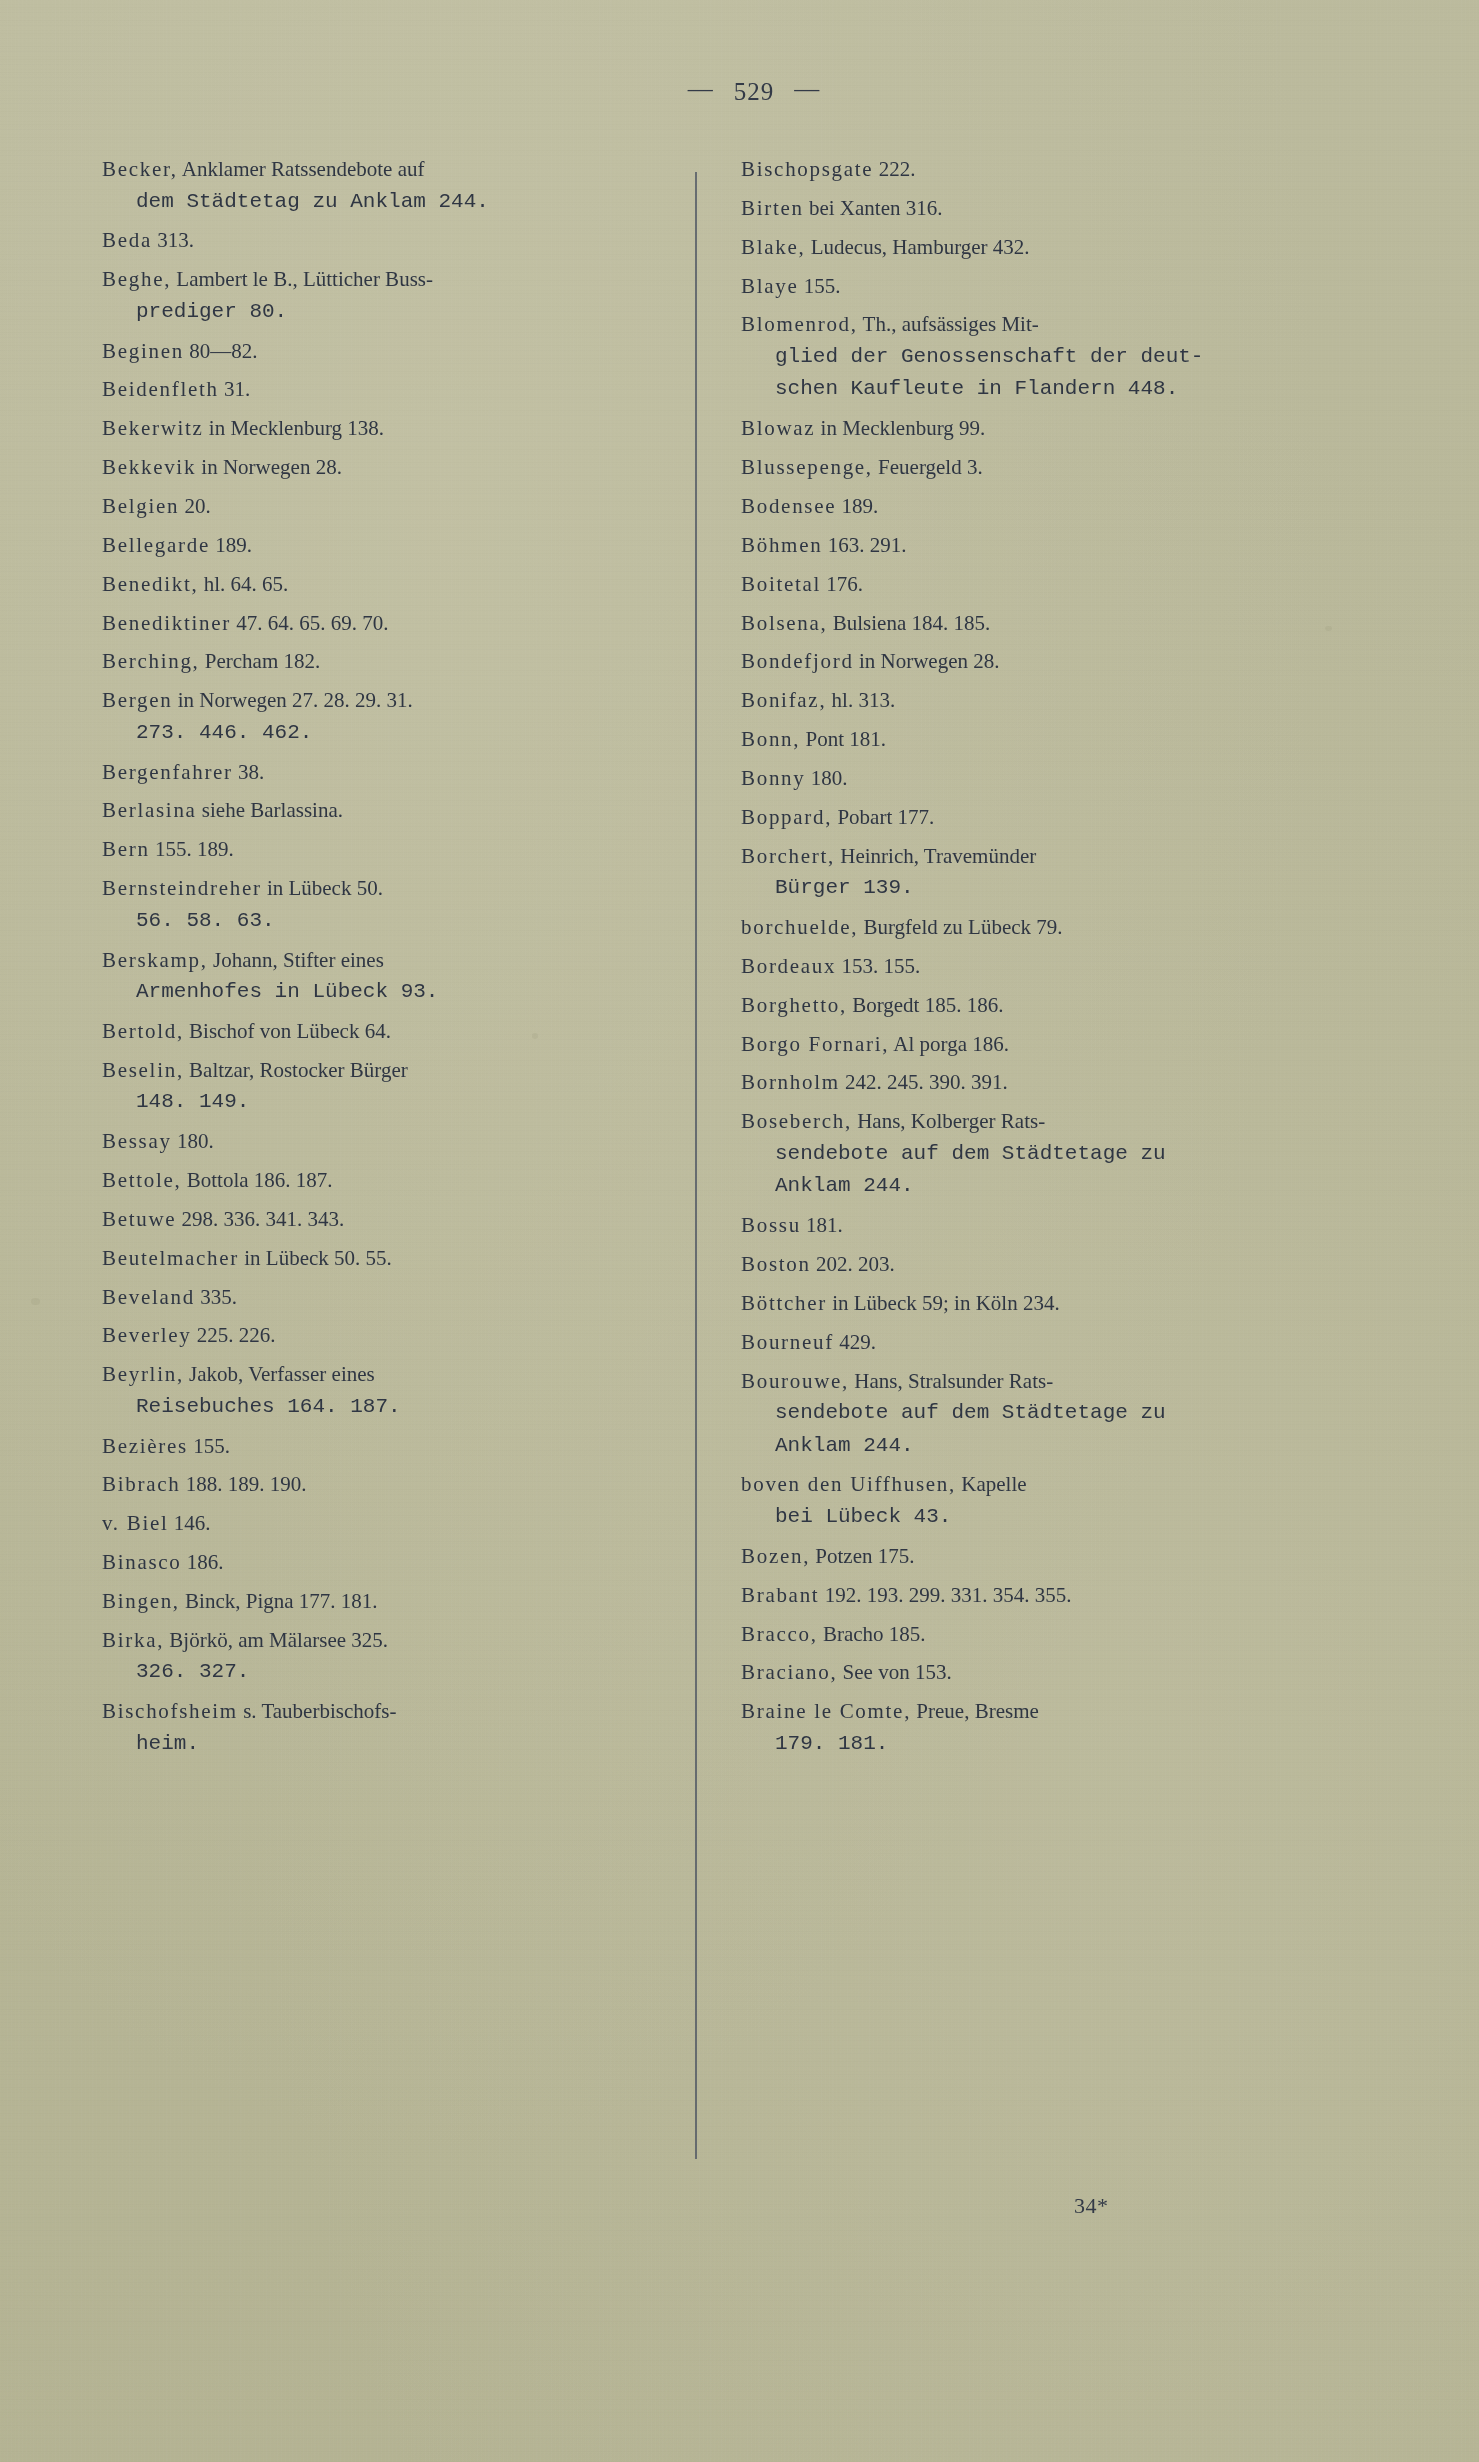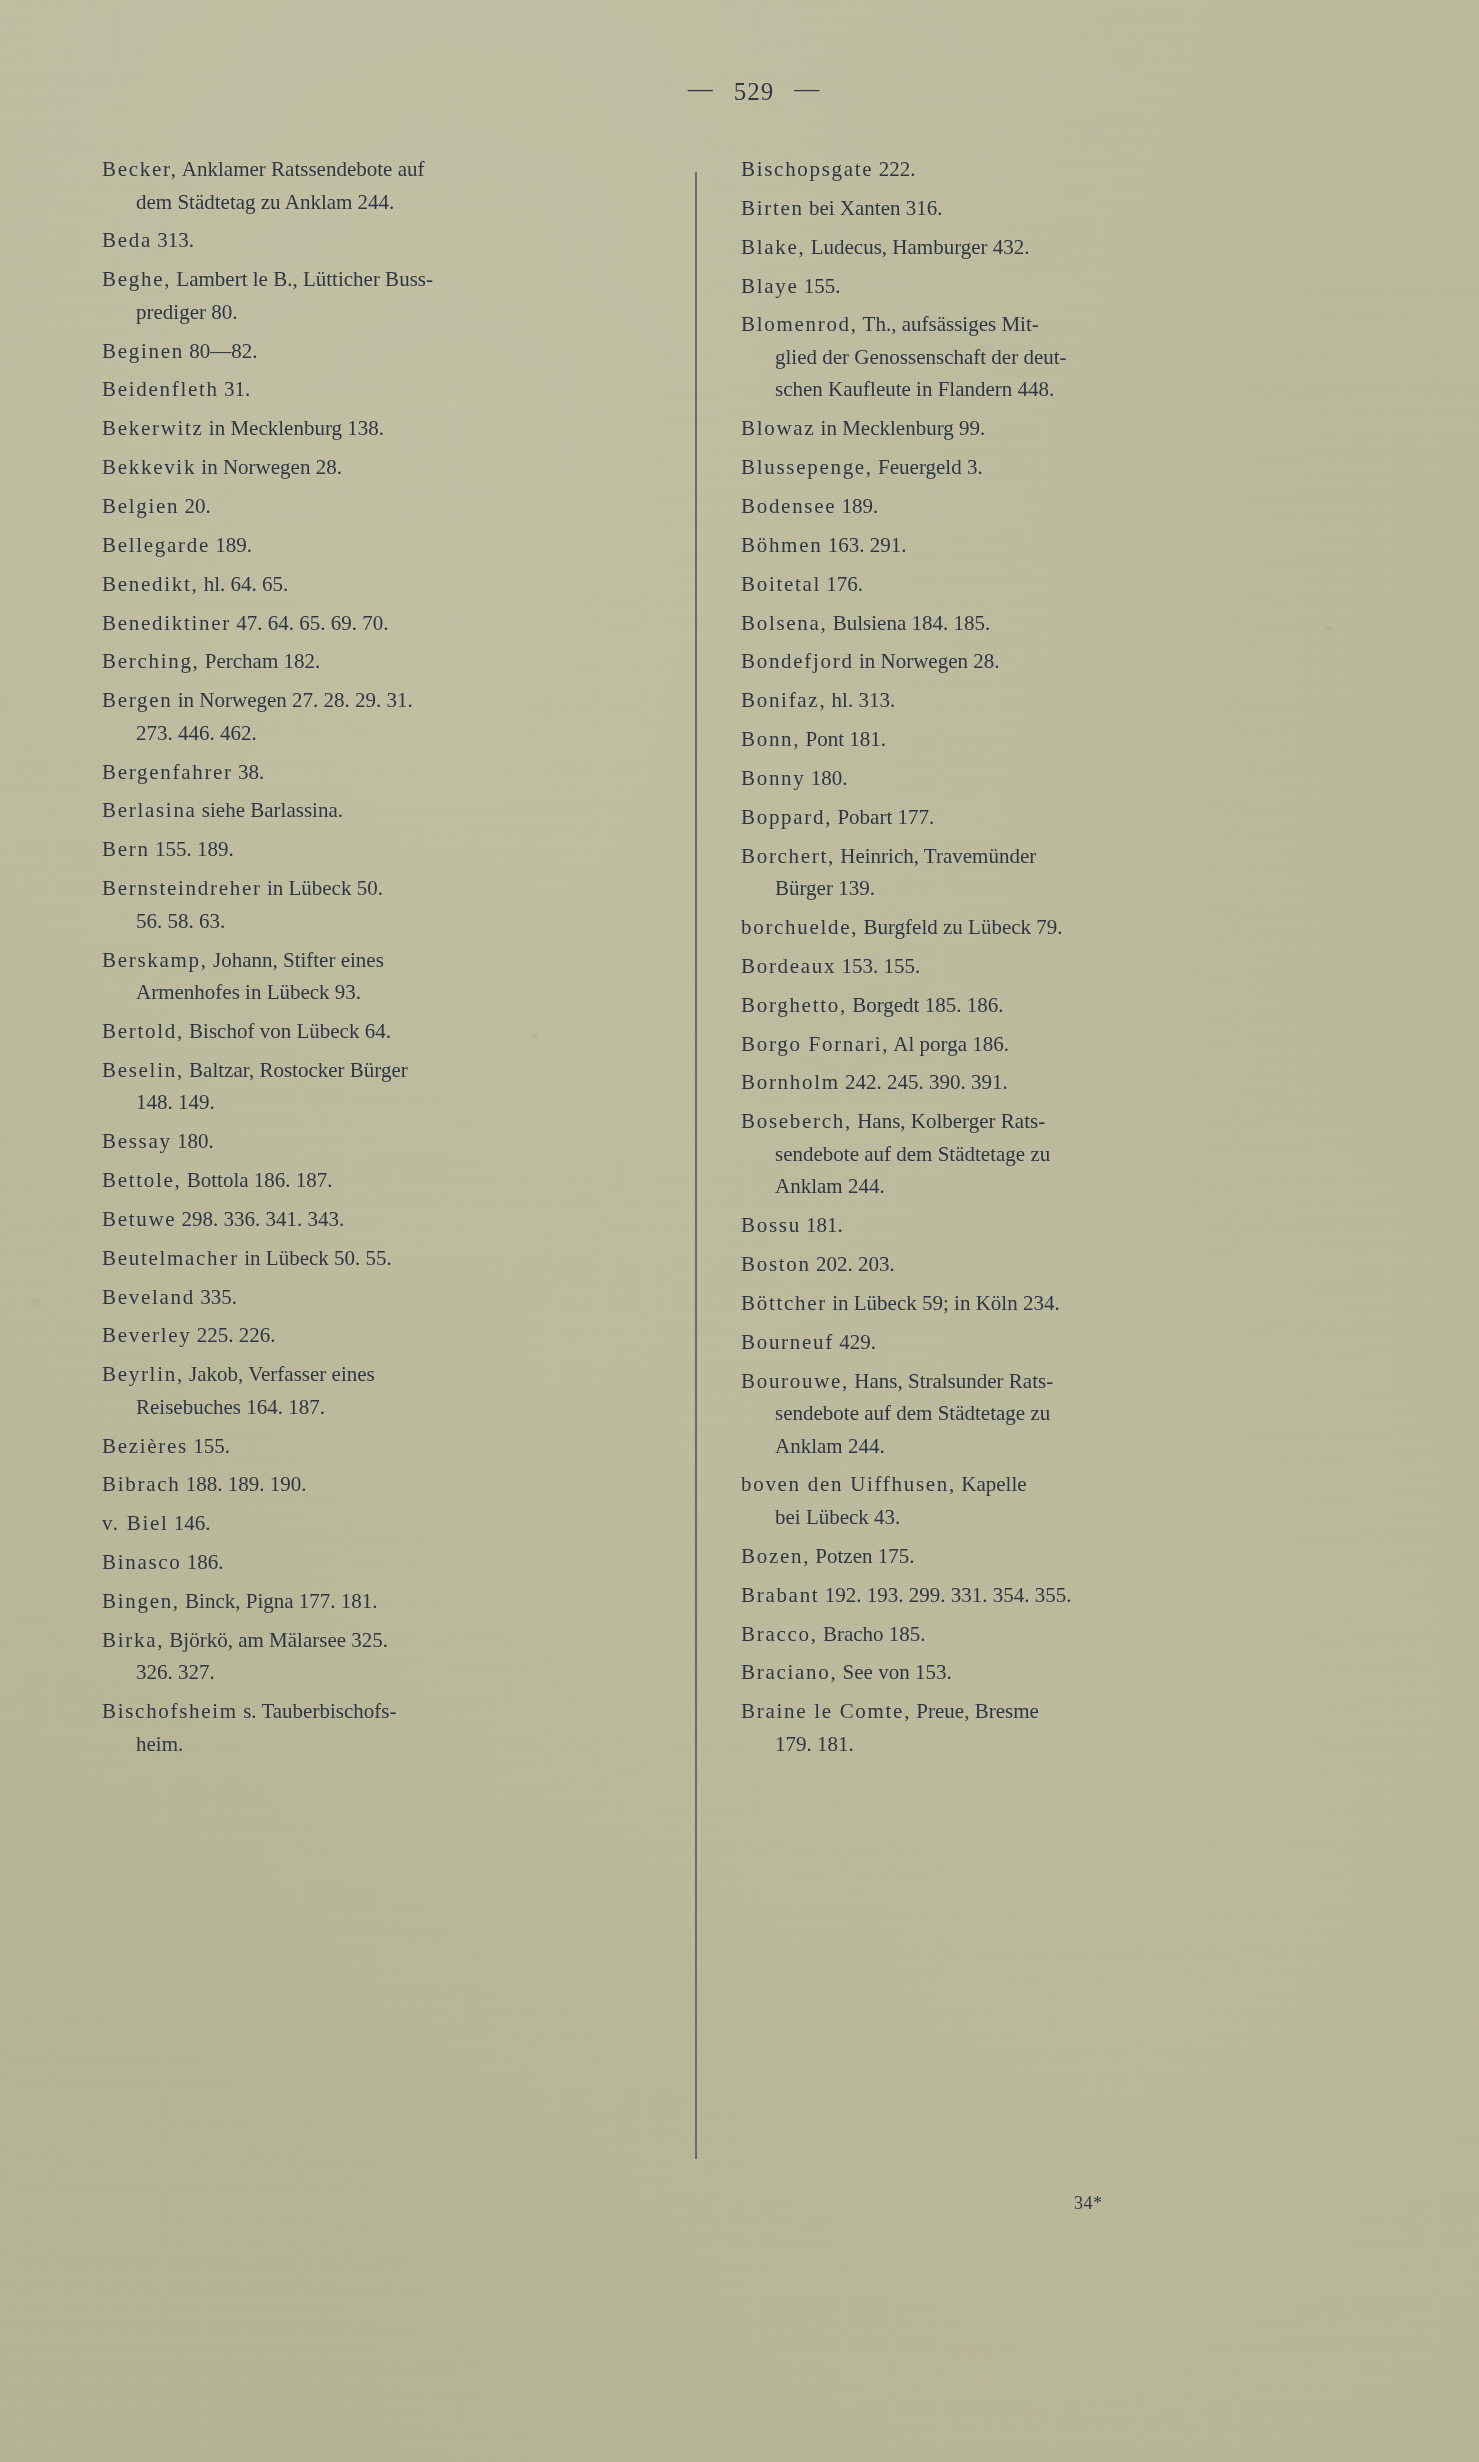--- a/index.html
+++ b/index.html
@@ -75,33 +75,34 @@
   }
   .entry {
     font-size: 21px;
     line-height: 1.55;
     margin-bottom: 6.3px;
     color: #2f3643;
   }
   .entry .cont {
     display: block;
     padding-left: 34px;
+    font-family: Liberation Mono, monospace;
   }
   .hw {
     letter-spacing: 1.7px;
   }
   .just {
     text-align: justify;
     text-align-last: left;
   }
   .sig {
     position: absolute;
     top: 2193px;
     left: 1074px;
-    font-size: 18px;
+    font-size: 22px;
     letter-spacing: 0.5px;
     color: #333a47;
   }
   .fleck {
     position: absolute;
     border-radius: 50%;
     background: rgba(120,115,85,0.10);
     pointer-events: none;
   }
 </style>

